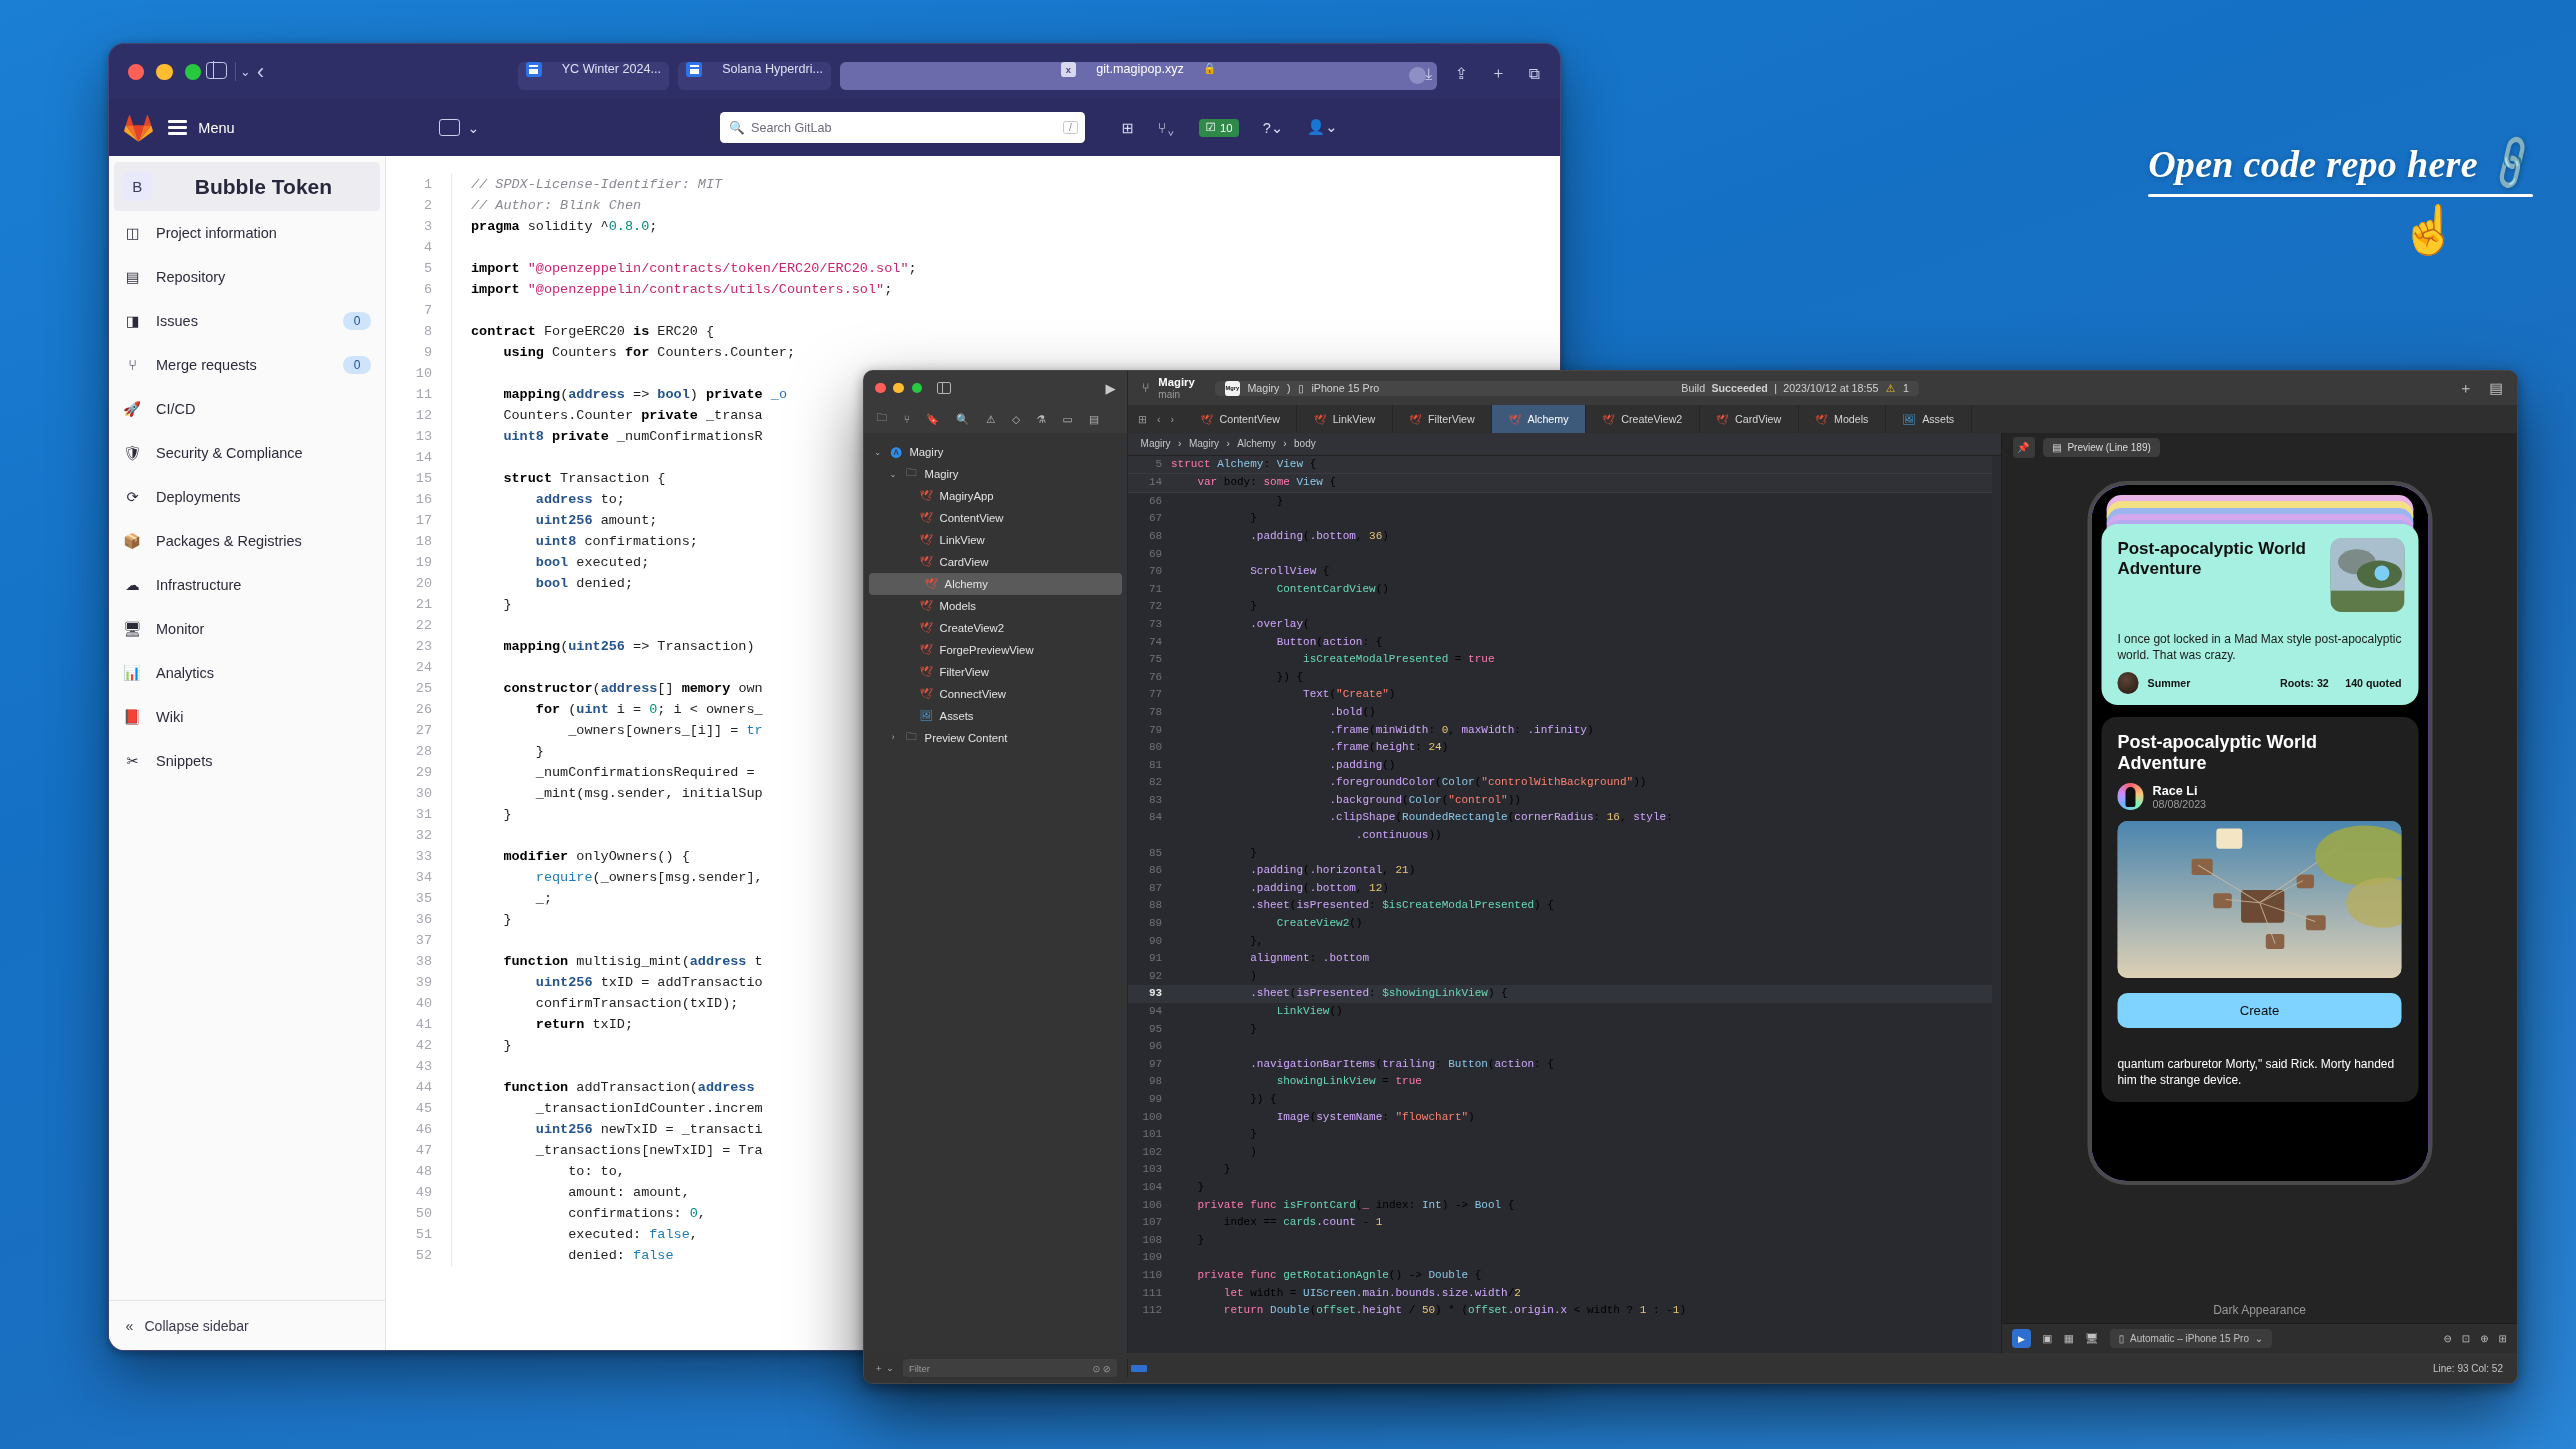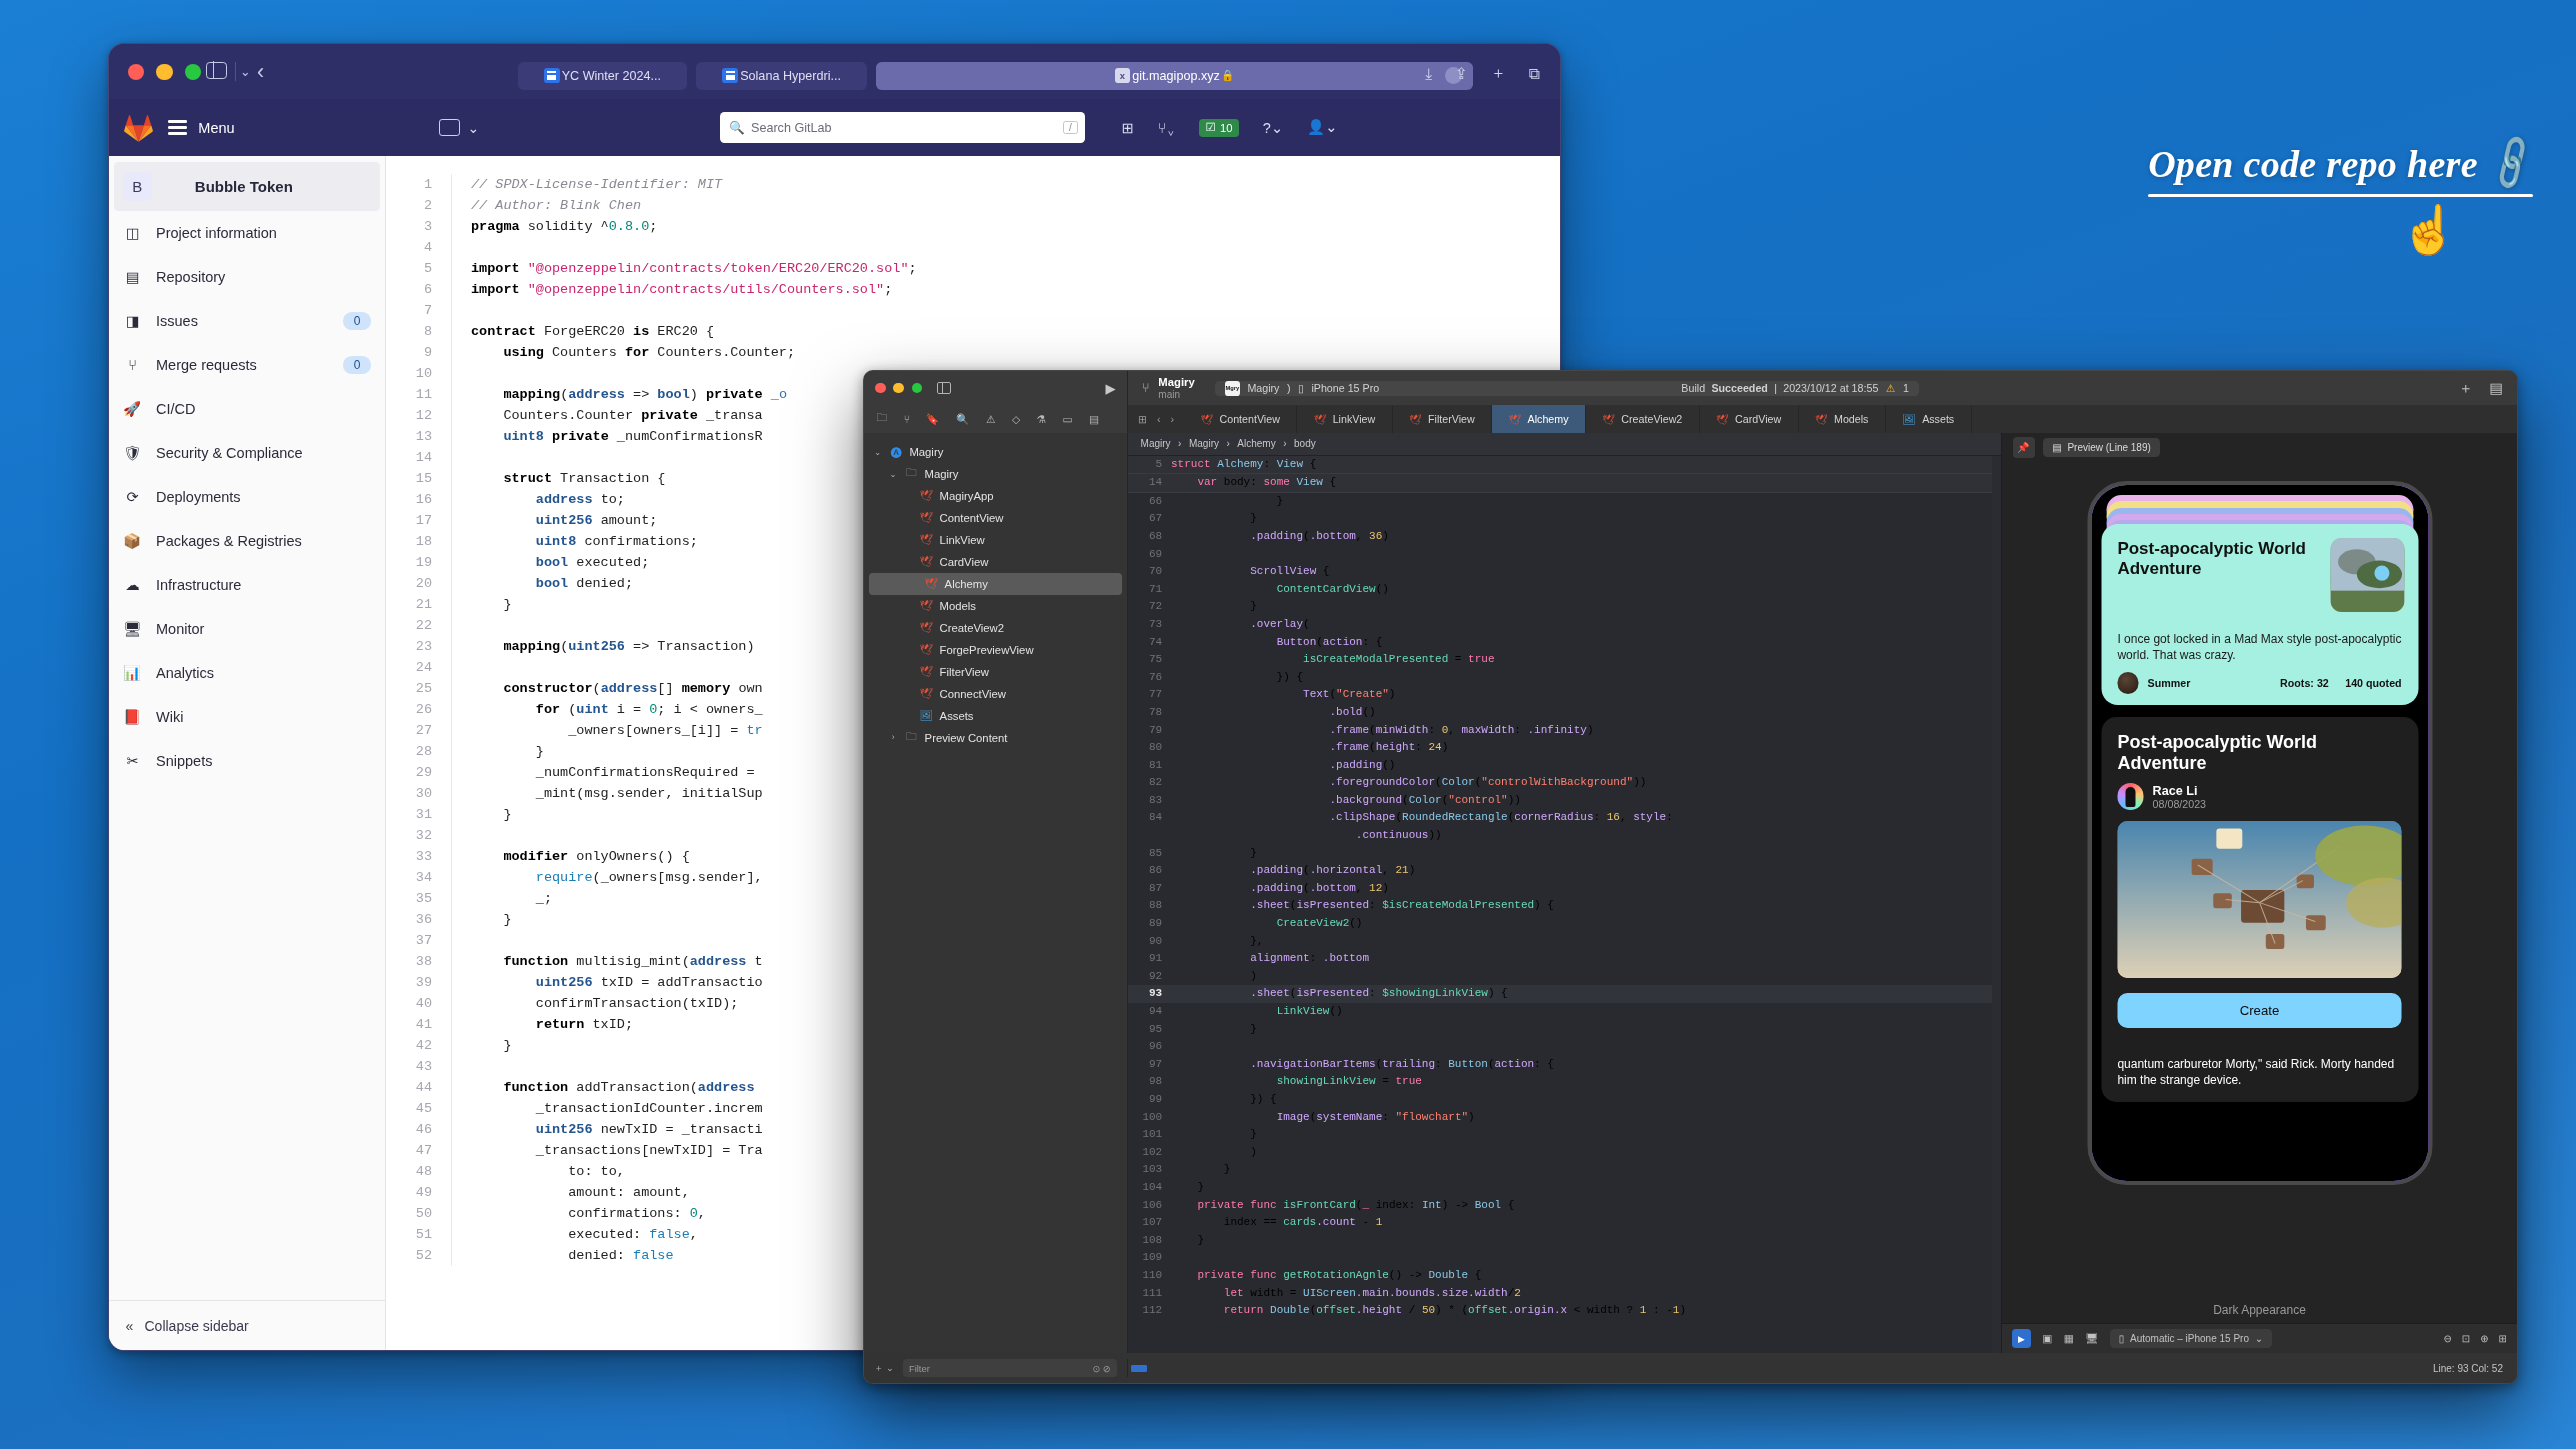--- a/index.html
+++ b/index.html
@@ -23,21 +23,21 @@
   .tl { width:16.4px; height:16.4px; border-radius:50%; }
   .tl.r{background:#ff5f57;} .tl.y{background:#febc2e;} .tl.g{background:#28c840;}
   .sf-sidebar-btn { position:absolute; left:97px; top:17.6px; width:21.4px; height:17.6px;
     border:1.6px solid #c7c9e8; border-radius:3.8px; }
   .sf-sidebar-btn:after{content:"";position:absolute;left:5.7px;top:-1.3px;width:1.6px;height:17.6px;background:#c7c9e8;}
   .sf-chev { position:absolute; left:131px; top:20px; color:#c7c9e8; font-size:12.6px; }
   .sf-divider { position:absolute; left:126px; top:17.6px; width:0.6px; height:19px; background:#50528a; }
   .sf-back { position:absolute; left:148px; top:16.4px; color:#c9cbe9; font-size:21.4px; font-weight:300; }
 
   .tabs { position:absolute; left:409px; top:17.6px; display:flex; gap:9.4px; align-items:center; }
-  .tab { display:flex; align-items:center; gap:2px; height:28px; padding:0 26px;
+  .tab { display:flex; gap:20px; height:28px; padding:0 8px;
     border-radius:5.7px; background:#3b3b78; color:#dfe0f2; font-size:12.6px; white-space:nowrap; }
   .tab.active { background:#6b6bab; color:#fff; }
   .tabico { width:15.7px; height:15.7px; border-radius:3.1px; background:#2f73e8; position:relative; flex:none; }
   .tabico:before{content:"";position:absolute;left:3.1px;top:3.1px;width:9.4px;height:2.2px;background:#fff;}
   .tabico:after{content:"";position:absolute;left:3.1px;top:7.5px;width:9.4px;height:5px;background:#fff;
     box-shadow:0 0 0 0 #fff;}
   .tabico.x { background:#d8d9ee; color:#4b4d7d; display:flex;align-items:center;justify-content:center;
     font-size:9.4px; font-weight:bold; }
   .tabico.x:before,.tabico.x:after{display:none;}
   .tab.urlbar { width:597px; justify-content:center; position:relative; }
@@ -61,21 +61,21 @@
   .gl-icons { display:flex; align-items:center; gap:24px; margin-left:21.4px; color:#dcdcf0; font-size:14.5px;}
   .mr-badge { background:#2f8a4a; color:#fff; border-radius:3.8px; padding:2.5px 6.3px; font-size:11.3px;
      display:flex; gap:4.4px; align-items:center;}
 
   .gl-body { display:flex; height:calc(100% - 112px); background:#fff; }
   .gl-side { width:277px; background:#fafafa; border-right:0.6px solid #e3e3e8; position:relative; padding-top:6.3px;}
   .gl-proj { display:flex; align-items:center; gap:14px; height:49px; margin:0 5px; padding:0 8.8px;
      background:#ececf1; border-radius:4.4px; }
   .gl-proj .avbox { width:29px;height:29px;border-radius:5px;background:#e8e9fb;color:#3b3b5e;
      display:flex;align-items:center;justify-content:center;font-size:15px;}
-  .gl-proj .pname { font-size:15px; font-weight:bold; color:#28283c;padding-left:29px; }
+  .gl-proj .pname { font-size:21px; font-weight:bold; color:#28283c;padding-left:29px; }
   .gl-item { display:flex; align-items:center; gap:14px; height:44px; padding:0 14px; font-size:14.5px; color:#2b2b3b;}
   .gl-item .gi { width:19px; height:19px; flex:none; display:flex;align-items:center;justify-content:center;}
   .gl-item .cnt { margin-left:auto; background:#cfe3fb; color:#1c4f91; font-size:12px;
      border-radius:8.8px; padding:1.9px 10.7px;}
   .gl-collapse { position:absolute; bottom:0; left:0; right:0; height:50px; border-top:0.6px solid #e3e3e8;
      display:flex; align-items:center; gap:11.3px; padding:0 16.4px; font-size:14px; color:#3a3a4c;}
 
   .gl-main { flex:1; position:relative; background:#fff; overflow:hidden; }
   .code-wrap { position:absolute; inset:0; padding-top:17.6px; }
   .crow { display:flex; font-family:"Liberation Mono", monospace; font-size:13.5px; line-height:21px; }

